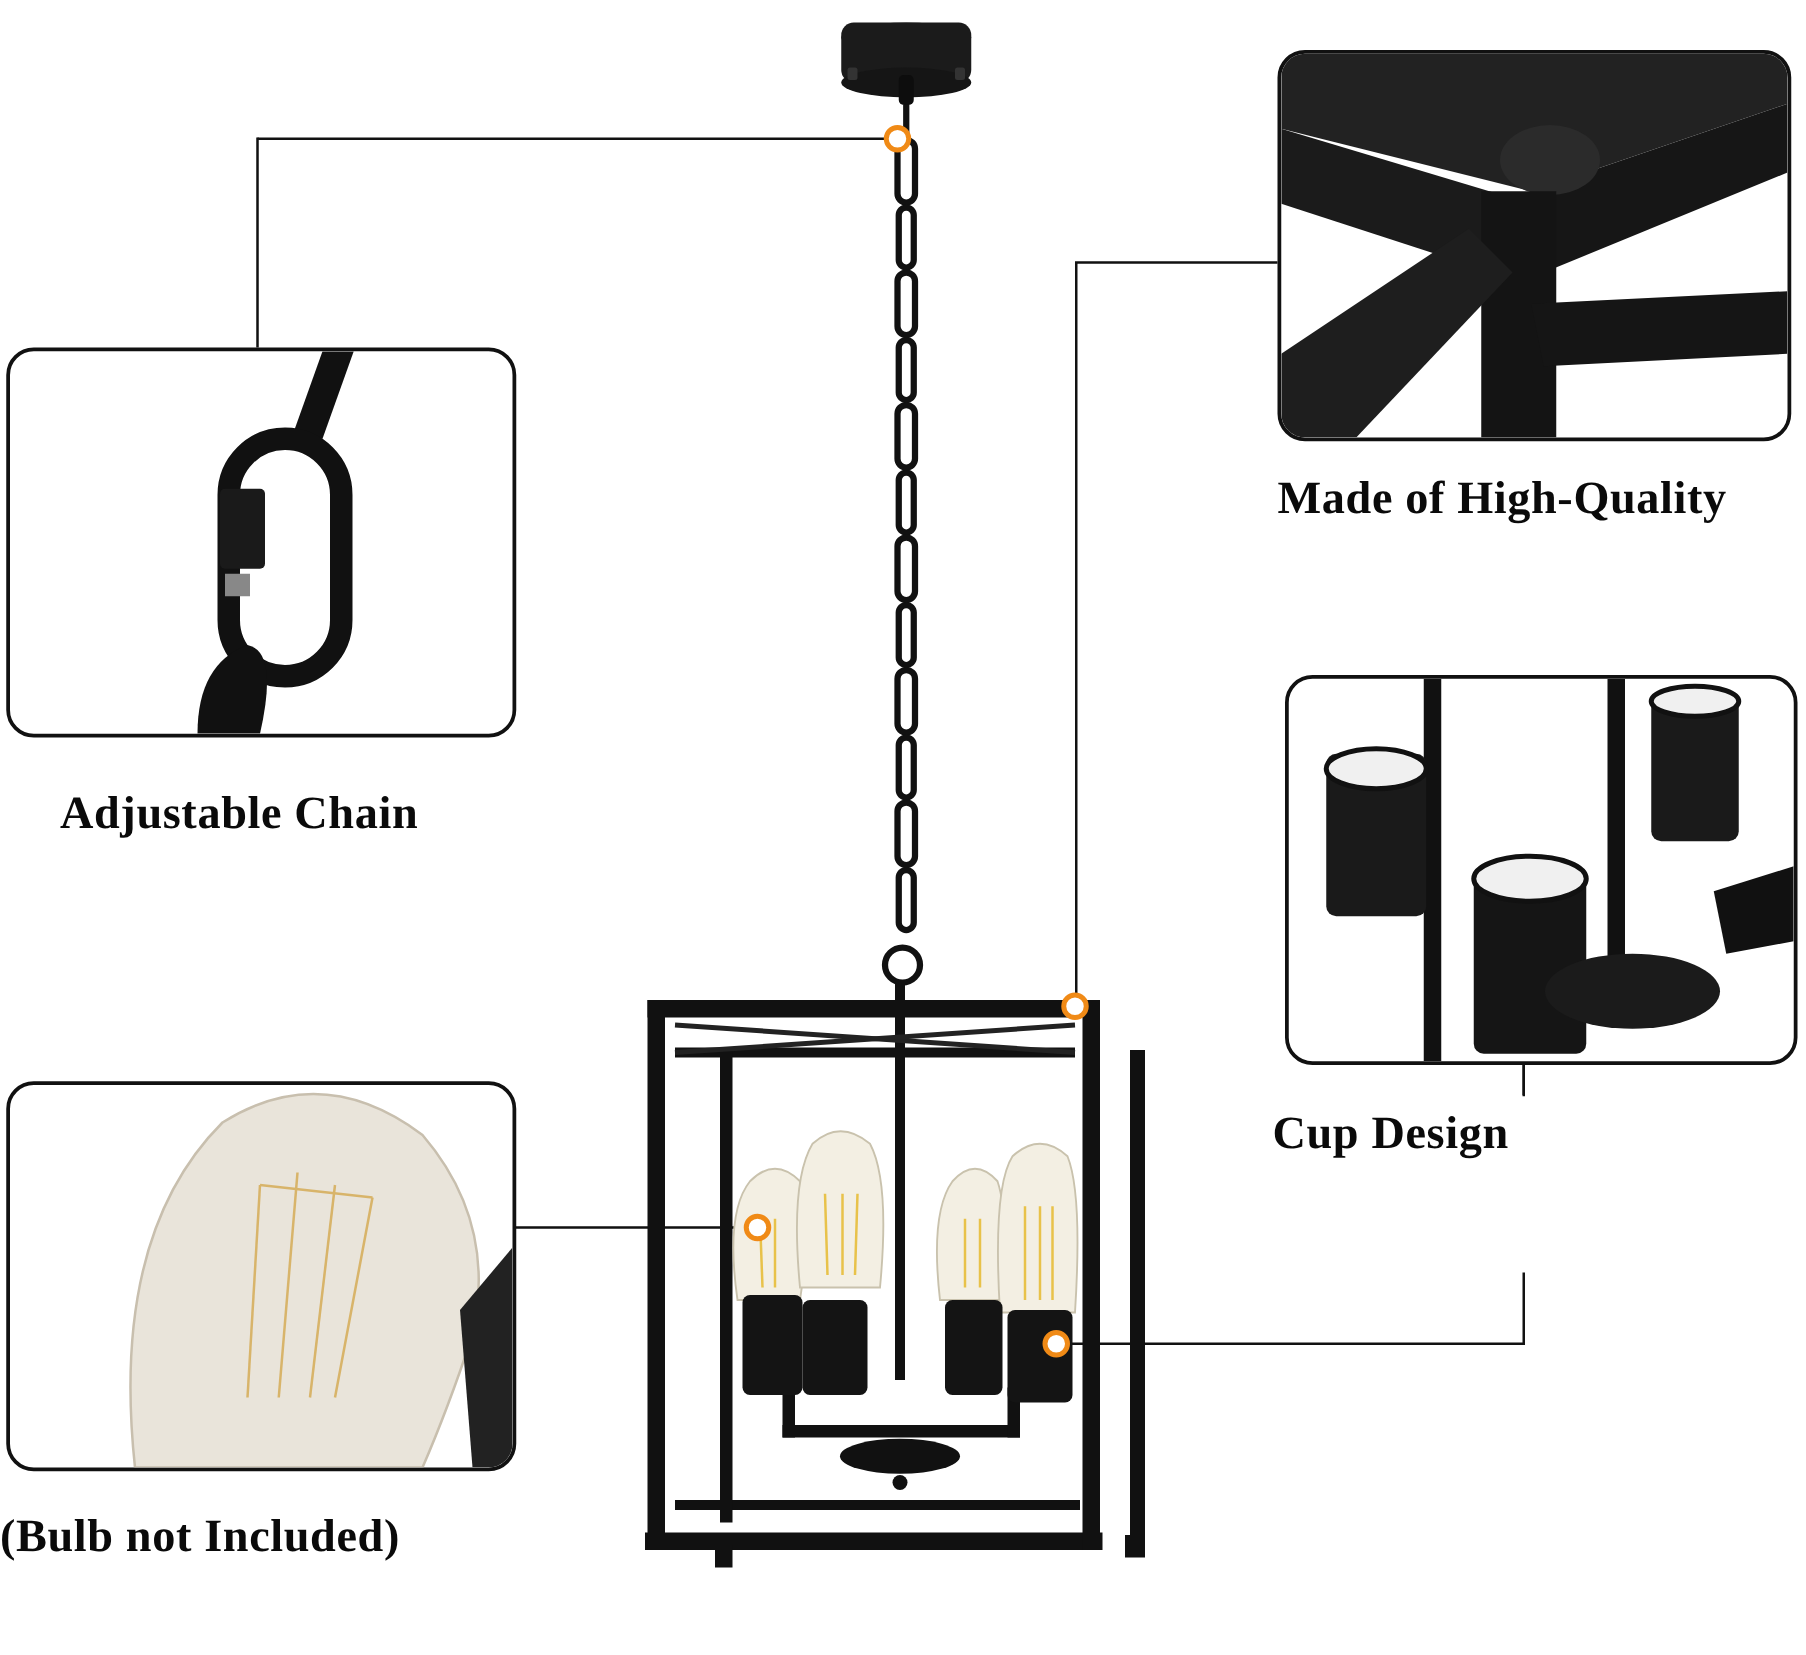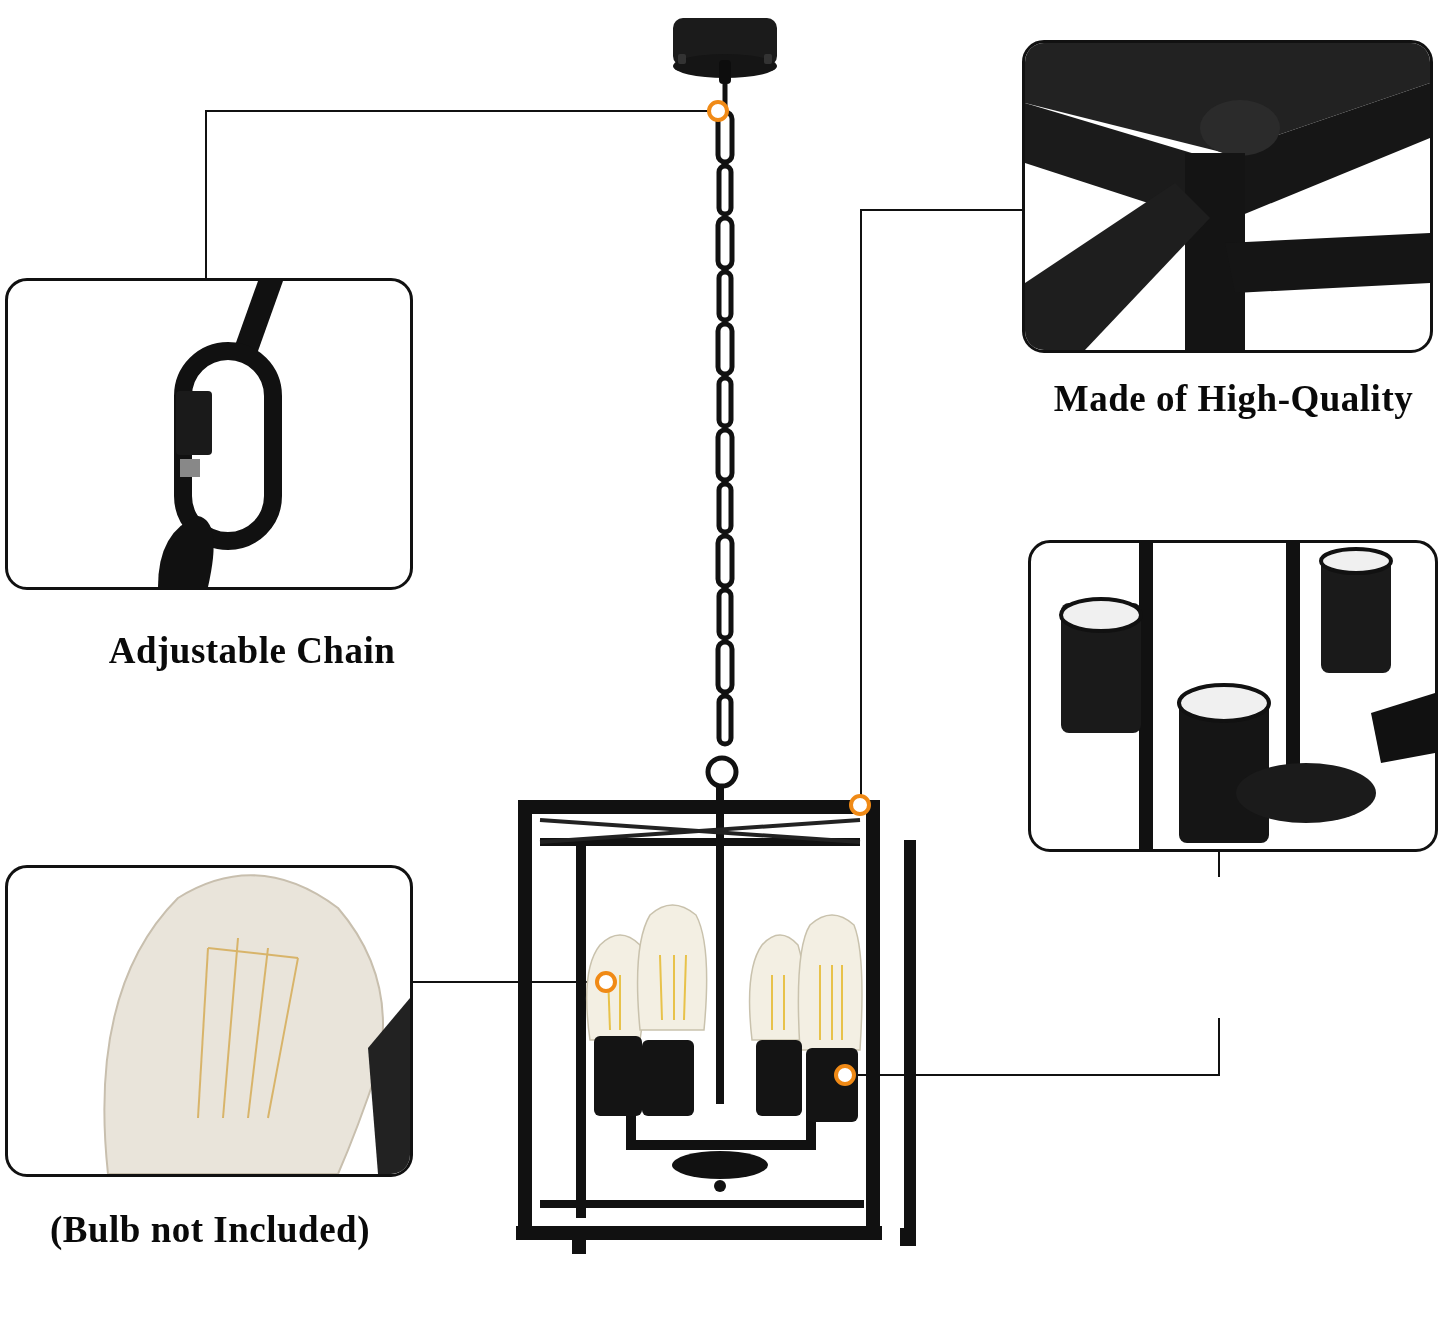--- a/index.html
+++ b/index.html
@@ -1,18 +1,18 @@
 <!DOCTYPE html>
 <html><head>
 <meta charset="utf-8">
 <style>
   html,body{margin:0;padding:0;background:#ffffff;}
   body{width:1445px;height:1324px;position:relative;overflow:hidden;font-family:"DejaVu Serif","Liberation Serif",serif;}
   .panel{position:absolute;border:3px solid #111;border-radius:22px;overflow:hidden;box-sizing:border-box;}
-  .caption{position:absolute;text-align:center;font-weight:bold;color:#0a0a0a;font-family:"Liberation Serif","DejaVu Serif",serif;font-size:37px;line-height:66px;letter-spacing:0.5px;}
+  .caption{position:absolute;text-align:left;font-weight:bold;color:#0a0a0a;font-family:"Liberation Serif","DejaVu Serif",serif;font-size:37px;line-height:66px;letter-spacing:0.5px;}
   .line{position:absolute;background:#111;}
   .dot{position:absolute;width:14px;height:14px;border-radius:50%;background:#fff;border:4px solid #f08a16;box-sizing:content-box;transform:translate(-11px,-11px);}
   svg{display:block;}
 </style>
 </head>
 <body>
 
 <div class="line" style="left:206px;top:110px;width:512px;height:2px;"></div>
 <div class="line" style="left:205px;top:110px;width:2px;height:168px;"></div>
 
@@ -152,20 +152,21 @@
     <rect x="290" y="10" width="70" height="120" rx="8" fill="#1a1a1a"></rect>
     <ellipse cx="325" cy="18" rx="35" ry="12" fill="#f0f0f0" stroke="#111" stroke-width="4"></ellipse>
     <rect x="148" y="150" width="90" height="150" rx="8" fill="#151515"></rect>
     <ellipse cx="193" cy="160" rx="45" ry="18" fill="#f0f0f0" stroke="#111" stroke-width="4"></ellipse>
     <ellipse cx="275" cy="250" rx="70" ry="30" fill="#1b1b1b"></ellipse>
     <path d="M340 170 L404 150 L404 210 L350 220 Z" fill="#111"></path>
   </svg>
 </div>
 <div class="line" style="left:1218px;top:852px;width:2px;height:24px;"></div>
 <div class="caption" style="left:1018px;top:874px;width:410px;">
+  <div>Cup Design</div>
 </div>
 
 <div class="panel" style="left:5px;top:865px;width:408px;height:312px;background:#fff;">
   <svg width="402" height="306" viewBox="0 0 402 306">
     <path d="M100 306 Q80 120 170 30 Q250 -20 330 40 Q390 110 370 200 Q350 260 330 306 Z" fill="#e9e4da" stroke="#c8bfae" stroke-width="2"></path>
     <g stroke="#d8b46a" stroke-width="2">
       <line x1="200" y1="80" x2="190" y2="250"></line>
       <line x1="230" y1="70" x2="215" y2="250"></line>
       <line x1="260" y1="80" x2="240" y2="250"></line>
       <line x1="290" y1="90" x2="260" y2="250"></line>

